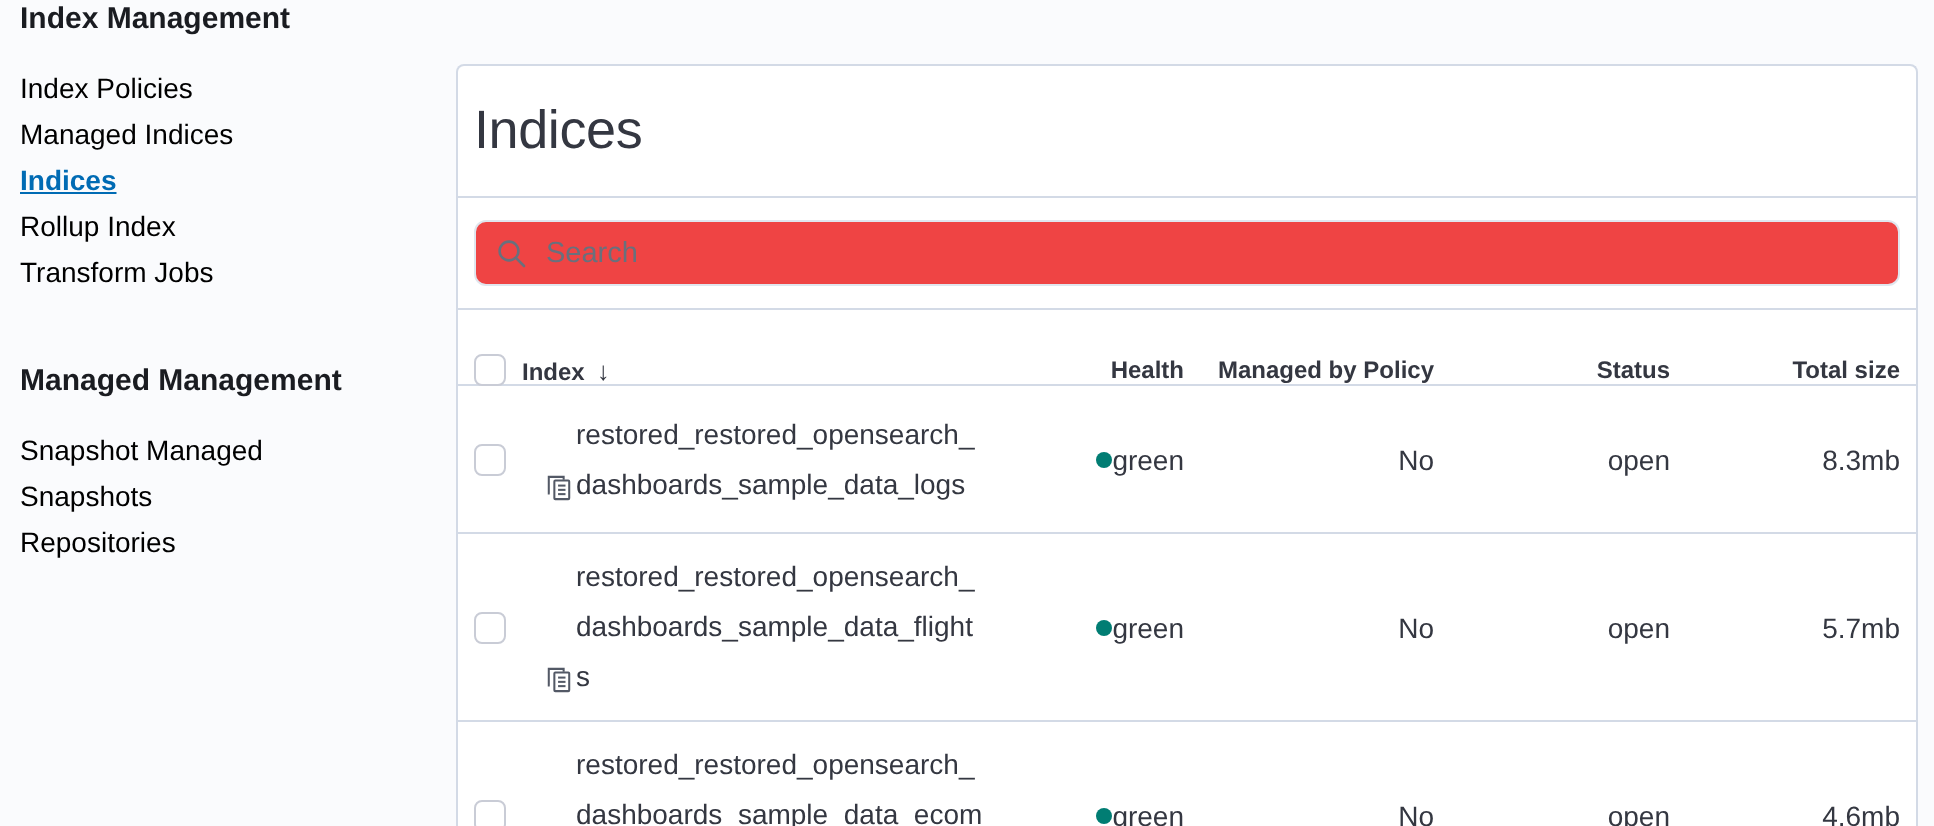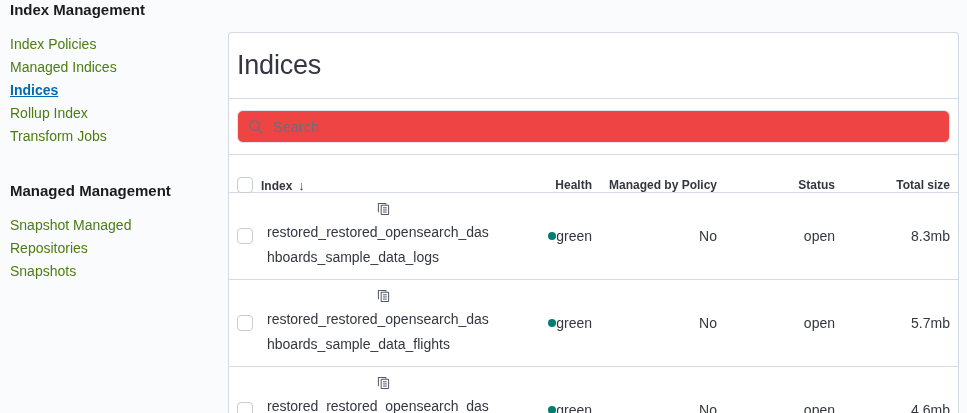--- a/index.html
+++ b/index.html
@@ -17,21 +17,21 @@
     position: absolute; left: 0; top: 0; width: 228px; height: 413px;
     padding: 0 10px 0 10px;
   }
   .side-section-title {
     font-size: 15px; font-weight: 700; color: #1a1c21;
     line-height: 20px; margin-bottom: 13px;
   }
   .side-section-title.second { margin-top: 33px; }
   .side-item {
     display: block;
-    font-size: 14px; line-height: 23px; color: #4d7c0f;
+    font-size: 14px; line-height: 23px; color: #000000;
     text-decoration: none; cursor: pointer;
   }
   .side-item.selected {
     color: #006BB4; font-weight: 700; text-decoration: underline;
   }
 
   
   .panel {
     position: absolute; left: 228px; top: 32px; width: 731px; height: 420px;
     background: #ffffff;
@@ -86,21 +86,21 @@
 
   .sort-arrow { font-weight: 400; font-size: 13px; margin-left: 6px; color: #343741; }
 
   .checkbox {
     display: inline-block; width: 16px; height: 16px;
     background: #fff; border: 1px solid #c9ccd6; border-radius: 4px;
     cursor: pointer;
   }
 
   .index-cell {
-    display: flex; flex-direction: column; align-items: center;
+    display: flex; flex-direction: row; align-items: flex-end;
     justify-content: center; padding: 9px 4px;
   }
   .copy-btn {
     display: inline-flex; margin-left: 8px; margin-bottom: 4px;
     background: none; border: none; cursor: pointer; padding: 0;
   }
   .index-name {
     font-size: 14px; line-height: 25px; color: #343741;
     word-break: break-all; max-width: 228px; padding-left: 2px;
   }
@@ -119,22 +119,22 @@
   <aside class="sidebar">
     <div class="side-section-title">Index Management</div>
     <a class="side-item">Index Policies</a>
     <a class="side-item">Managed Indices</a>
     <a class="side-item selected">Indices</a>
     <a class="side-item">Rollup Index</a>
     <a class="side-item">Transform Jobs</a>
 
     <div class="side-section-title second">Managed Management</div>
     <a class="side-item">Snapshot Managed</a>
+    <a class="side-item">Snapshots</a>
     <a class="side-item">Repositories</a>
-    <a class="side-item">Snapshots</a>
   </aside>
 
   <main class="panel">
 
     <div class="panel-title-row">
       <h1 class="page-title">Indices</h1>
     </div>
 
     <div class="search-row">
       <div class="search-box">

